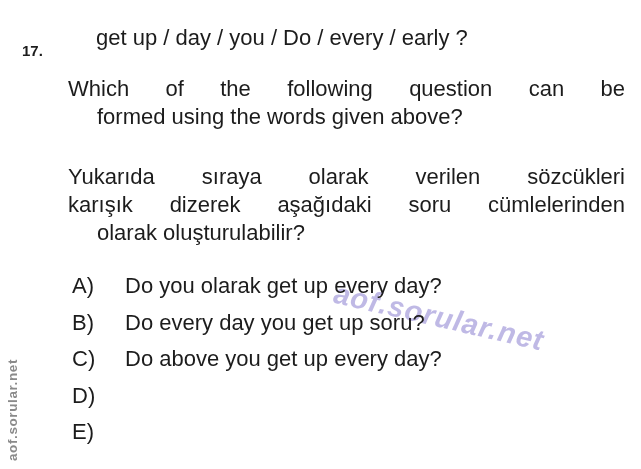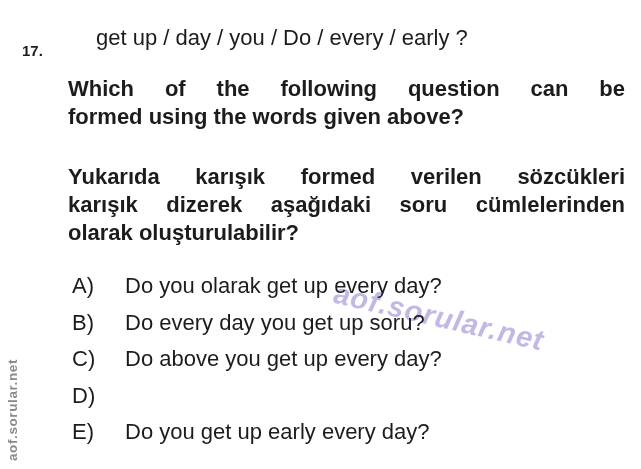--- a/index.html
+++ b/index.html
@@ -56,26 +56,26 @@
     white-space: nowrap;
     margin-left: 28px;
   }
 
   .prompt {
     position: absolute;
     left: 68px;
     width: 557px;
     font-size: 22px;
     line-height: 28px;
-    font-weight: bold;
+    font-weight: normal;
   }
   #prompt-en { top: 75px; }
   #prompt-tr { top: 163px; }
   .jline { text-align: justify; text-align-last: justify; }
-  .lline { text-align: left; }
+  .lline { text-align: left; margin-left: 29px; }
 
   .options {
     position: absolute;
     left: 72px;
     top: 268px;
   }
   .option-row {
     display: flex;
     align-items: center;
     height: 36.5px;
@@ -95,21 +95,21 @@
 
   <div class="qnum">17.</div>
   <div class="words">get up / day / you / Do / every / early ?</div>
 
   <div class="prompt" id="prompt-en">
     <div class="jline">Which of the following question can be</div>
     <div class="lline">formed using the words given above?</div>
   </div>
 
   <div class="prompt" id="prompt-tr">
-    <div class="jline">Yukarıda karışık formed verilen sözcükleri</div>
+    <div class="jline">Yukarıda sıraya olarak verilen sözcükleri</div>
     <div class="jline">karışık dizerek aşağıdaki soru cümlelerinden</div>
     <div class="lline">olarak oluşturulabilir?</div>
   </div>
 
   <div class="options">
     <div class="option-row">
       <span class="opt-letter">A)</span>
       <span class="opt-text">Do you olarak get up every day?</span>
     </div>
     <div class="option-row">
@@ -118,17 +118,16 @@
     </div>
     <div class="option-row">
       <span class="opt-letter">C)</span>
       <span class="opt-text">Do above you get up every day?</span>
     </div>
     <div class="option-row">
       <span class="opt-letter">D)</span>
     </div>
     <div class="option-row">
       <span class="opt-letter">E)</span>
-      <span class="opt-text">Do you get up early every day?</span>
     </div>
   </div>
 
 </div>
 
 </body></html>

